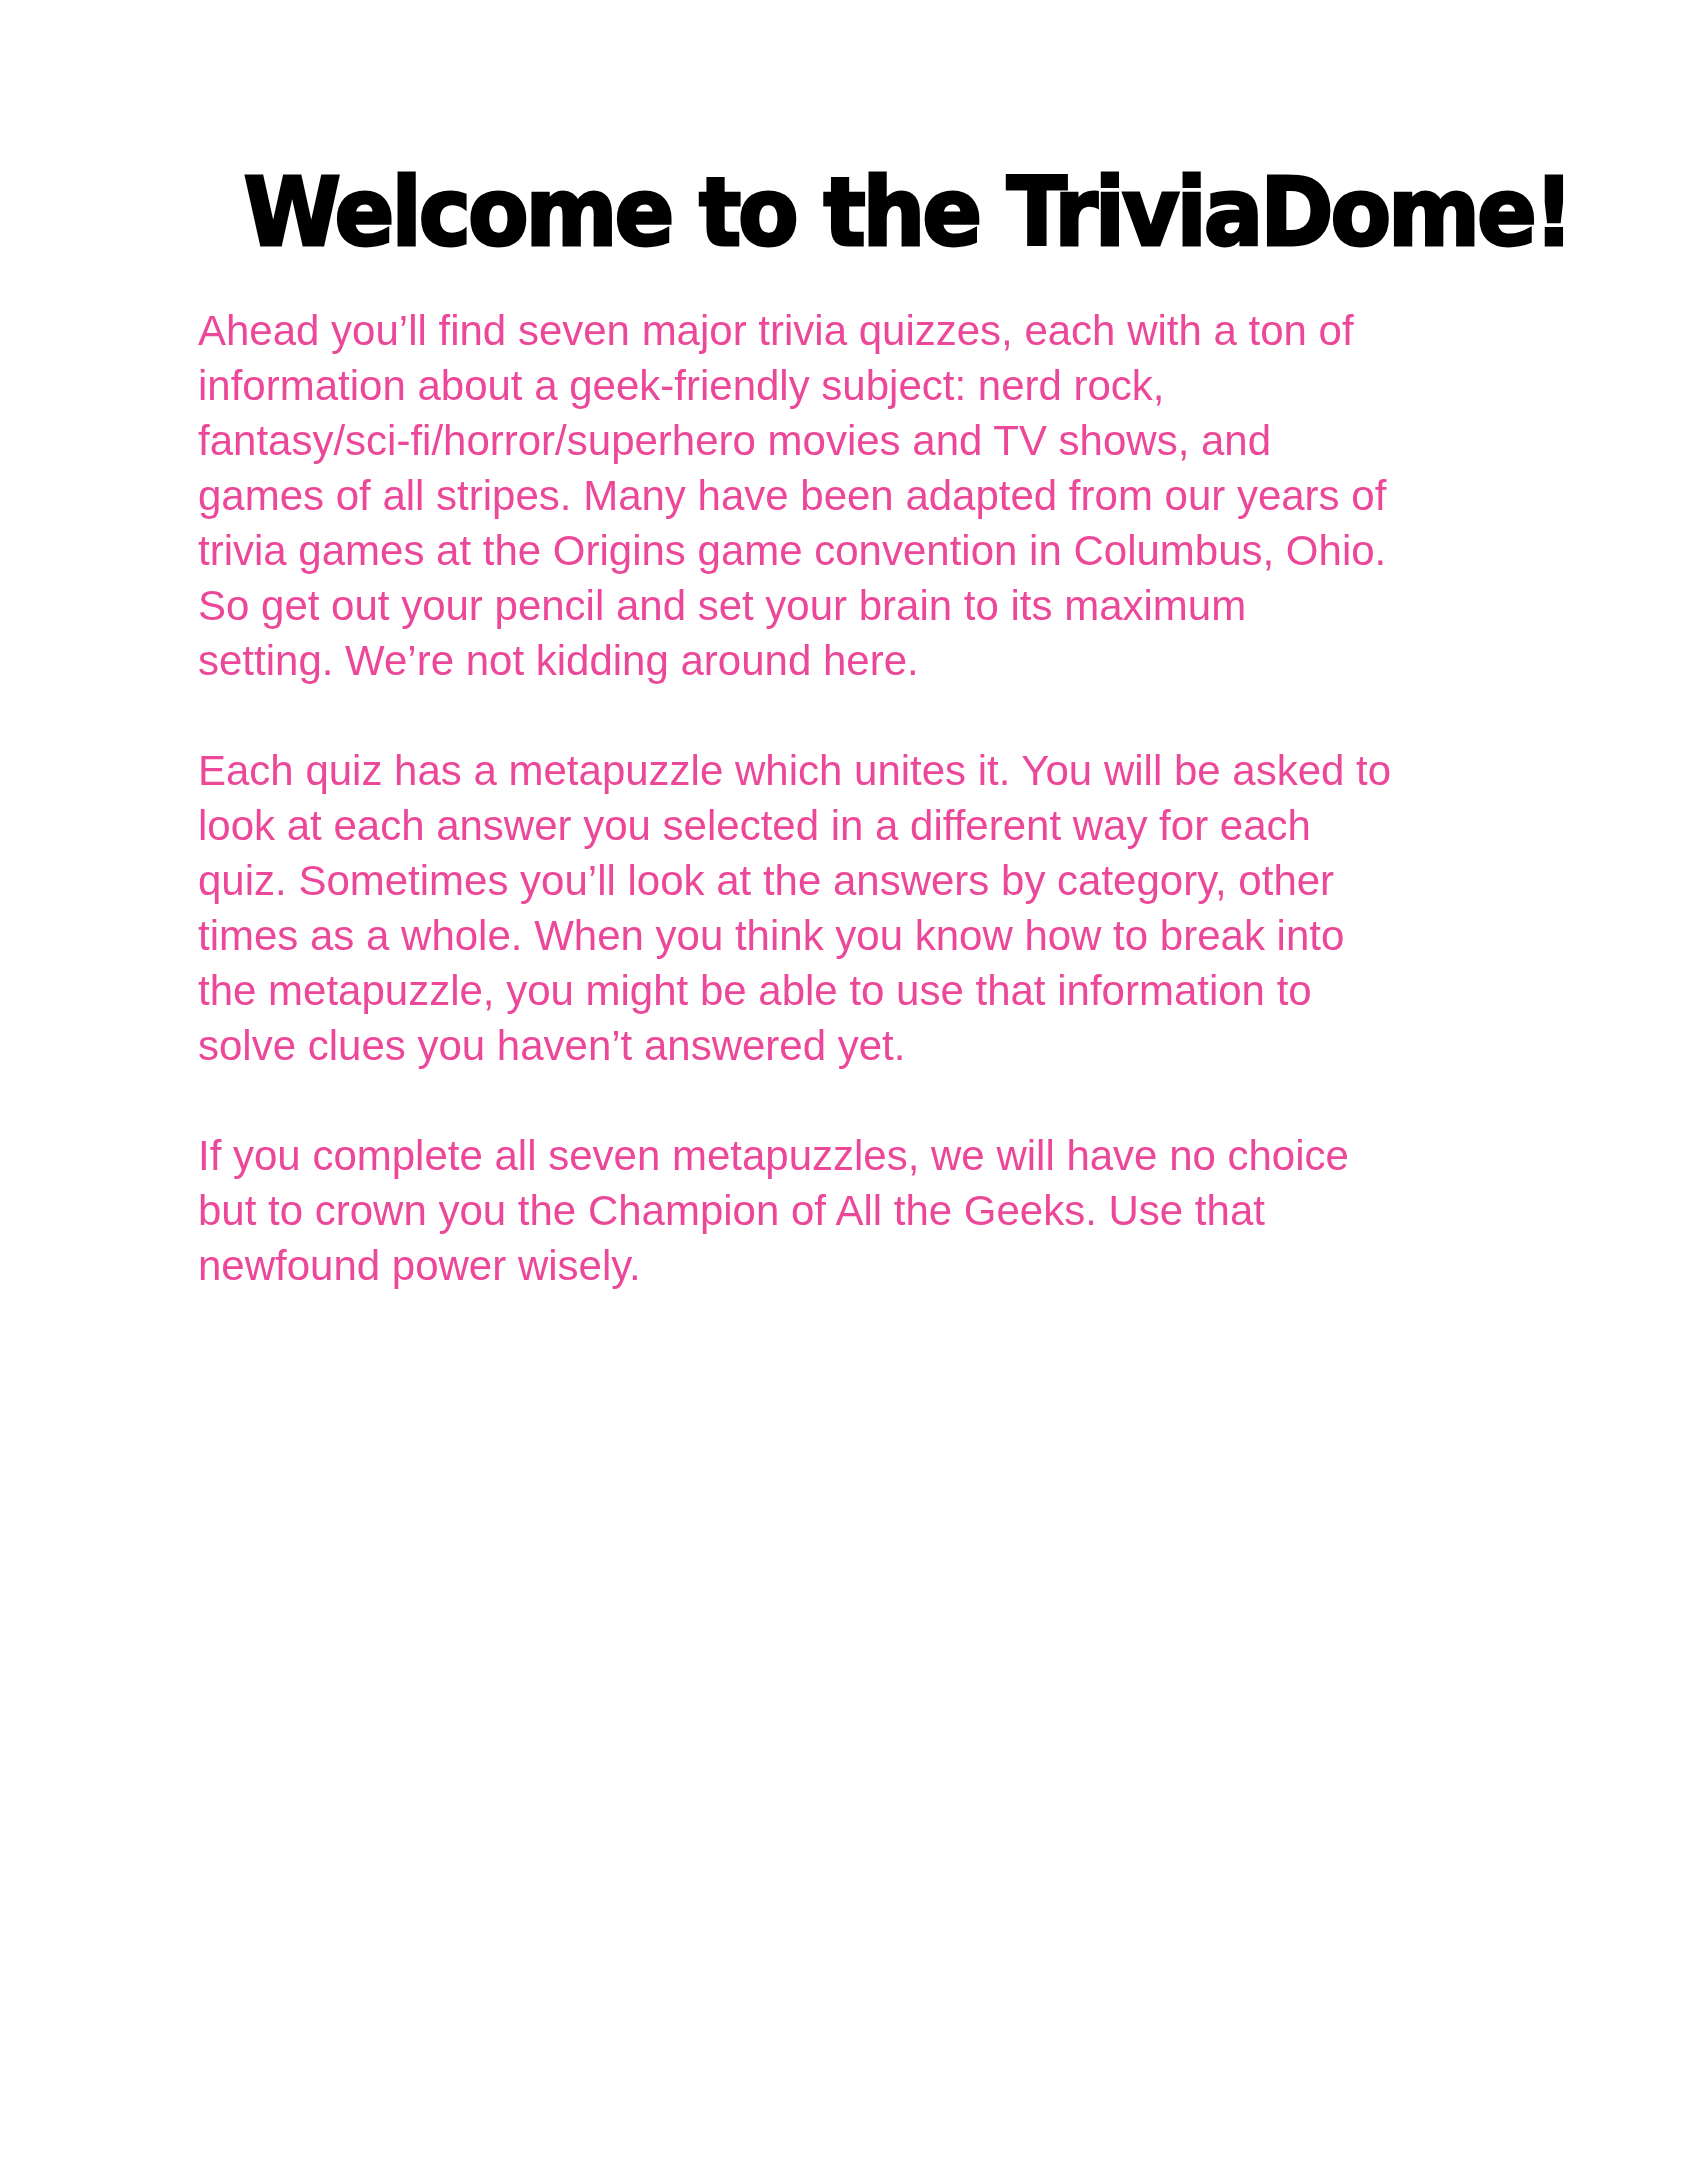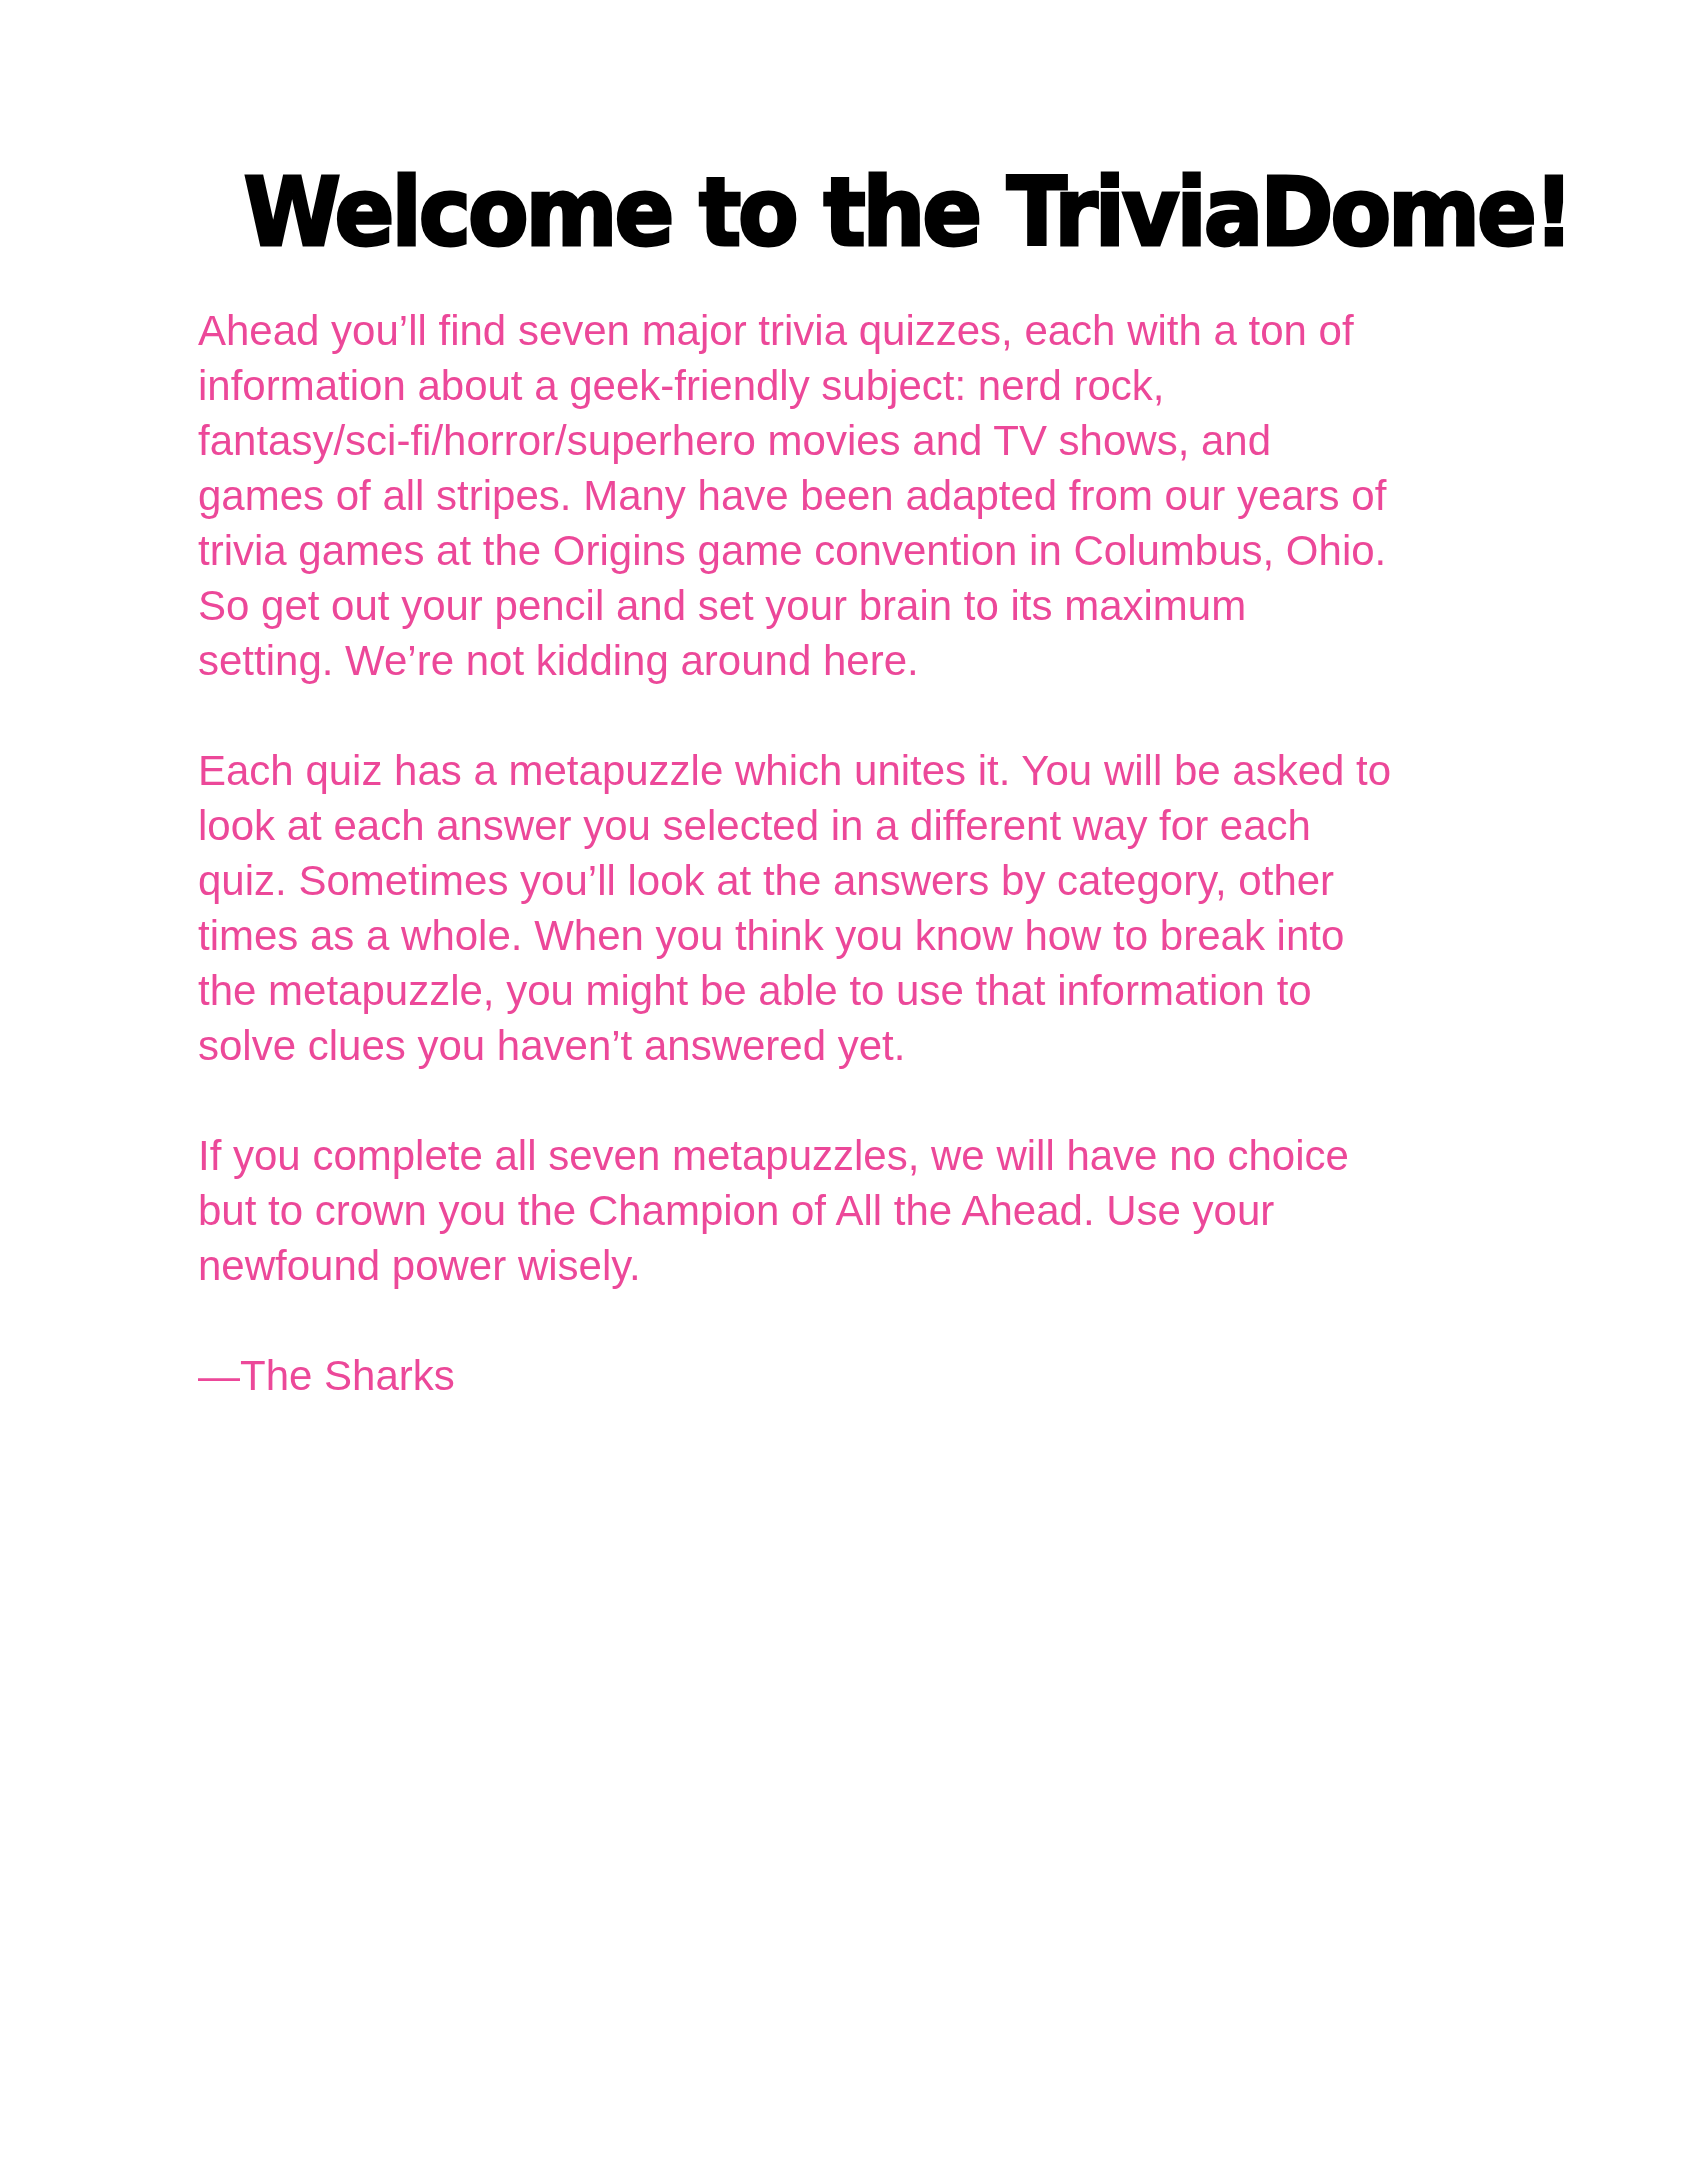--- a/index.html
+++ b/index.html
@@ -61,19 +61,18 @@
 trivia games at the Origins game convention in Columbus, Ohio.
 So get out your pencil and set your brain to its maximum
 setting. We’re not kidding around here.</p>
       <p class="para">Each quiz has a metapuzzle which unites it. You will be asked to
 look at each answer you selected in a different way for each
 quiz. Sometimes you’ll look at the answers by category, other
 times as a whole. When you think you know how to break into
 the metapuzzle, you might be able to use that information to
 solve clues you haven’t answered yet.</p>
       <p class="para">If you complete all seven metapuzzles, we will have no choice
-but to crown you the Champion of All the Ahead. Use your
+but to crown you the Champion of All the Geeks. Use that
 newfound power wisely.</p>
-      <p class="para signature">—The Sharks</p>
     </div>
   </div>
 </div>
 
 
 </body></html>

